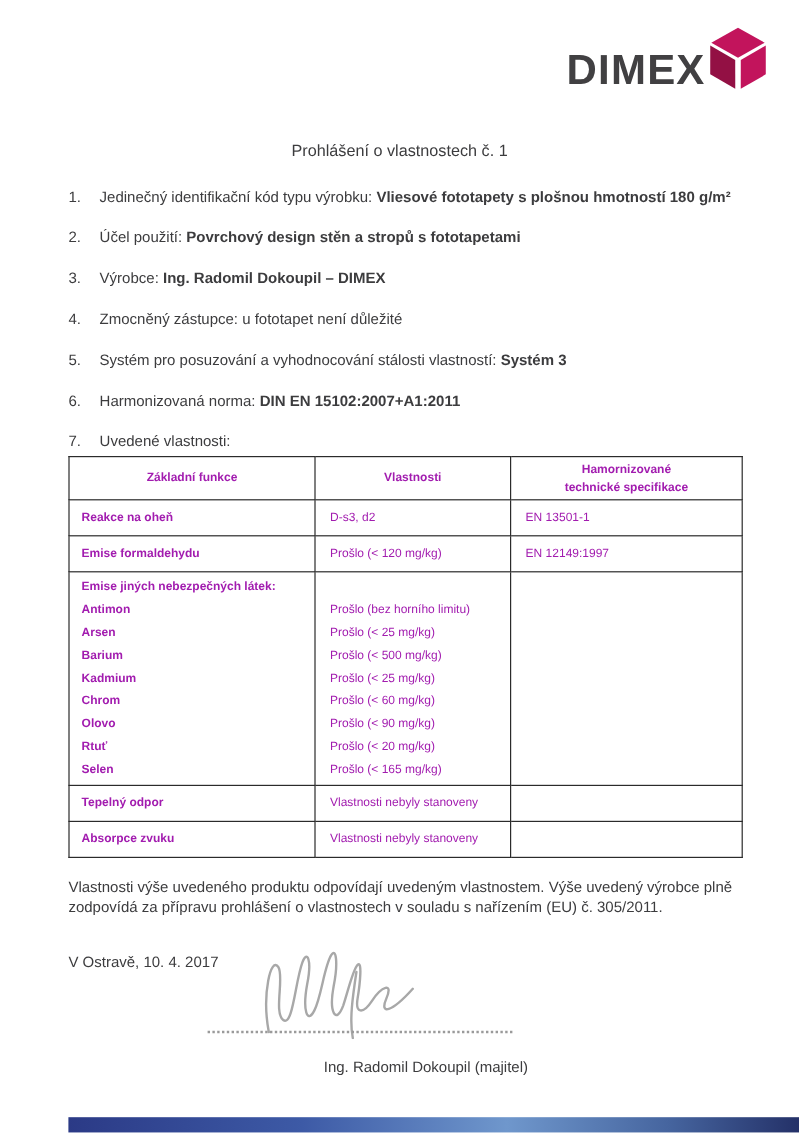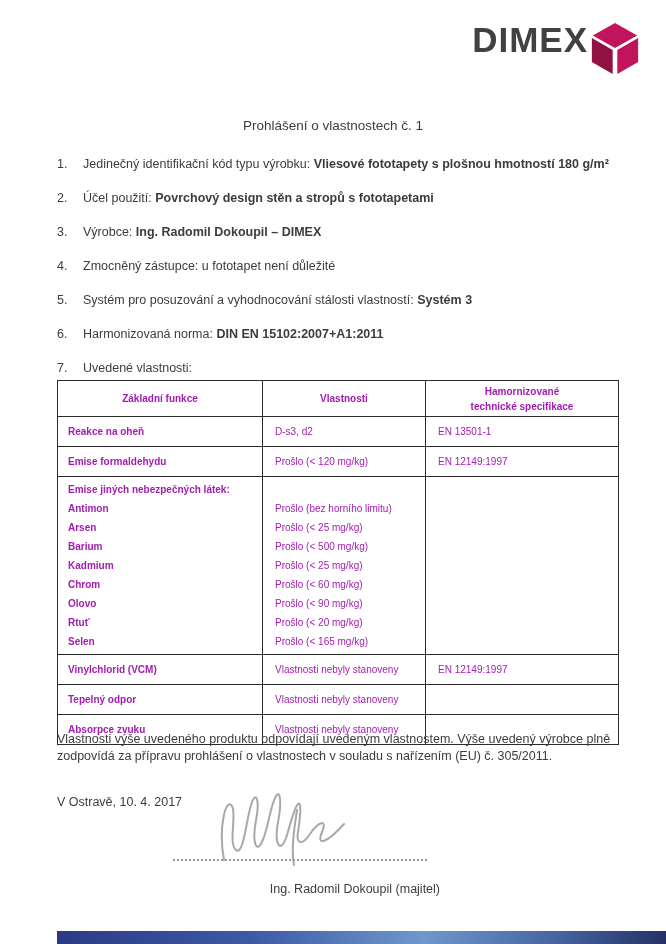--- a/index.html
+++ b/index.html
@@ -5,21 +5,21 @@
   html,body{margin:0;padding:0;background:#ffffff;}
   .page{
     position:relative;
     width:666px;height:944px;
     background:#ffffff;
     font-family:"Liberation Sans","DejaVu Sans",sans-serif;
     color:#3c3c3e;
     overflow:hidden;
   }
   
-  .logo{position:absolute;top:22px;right:26px;display:flex;align-items:flex-start;}
+  .logo{position:absolute;top:22px;right:26px;display:flex;align-items:flex-end;}
   .logo-text{font-size:35px;font-weight:bold;letter-spacing:1px;color:#414042;line-height:1;}
   .logo-cube{margin-left:2px;display:block;}
   
   .title{position:absolute;top:90px;left:0;width:100%;text-align:center;font-size:14.5px;font-weight:bold;letter-spacing:.4px;}
   .subtitle{position:absolute;top:118px;left:0;width:100%;text-align:center;font-size:13.5px;}
   
   .num-list{position:absolute;left:57px;top:156px;right:28px;font-size:12.5px;}
   .num-item{display:flex;margin-bottom:18px;line-height:16px;}
   .num-item .num{width:26px;flex:0 0 26px;}
   .num-item b{font-weight:bold;}
@@ -128,25 +128,20 @@
 Prošlo (&lt; 25 mg/kg)
 Prošlo (&lt; 500 mg/kg)
 Prošlo (&lt; 25 mg/kg)
 Prošlo (&lt; 60 mg/kg)
 Prošlo (&lt; 90 mg/kg)
 Prošlo (&lt; 20 mg/kg)
 Prošlo (&lt; 165 mg/kg)</td>
         <td class="c2"></td>
       </tr>
       <tr>
-        <td class="bold">Vinylchlorid (VCM)</td>
-        <td class="c1">Vlastnosti nebyly stanoveny</td>
-        <td class="c2">EN 12149:1997</td>
-      </tr>
-      <tr>
         <td class="bold">Tepelný odpor</td>
         <td class="c1">Vlastnosti nebyly stanoveny</td>
         <td class="c2"></td>
       </tr>
       <tr>
         <td class="bold">Absorpce zvuku</td>
         <td class="c1">Vlastnosti nebyly stanoveny</td>
         <td class="c2"></td>
       </tr>
     </tbody>

